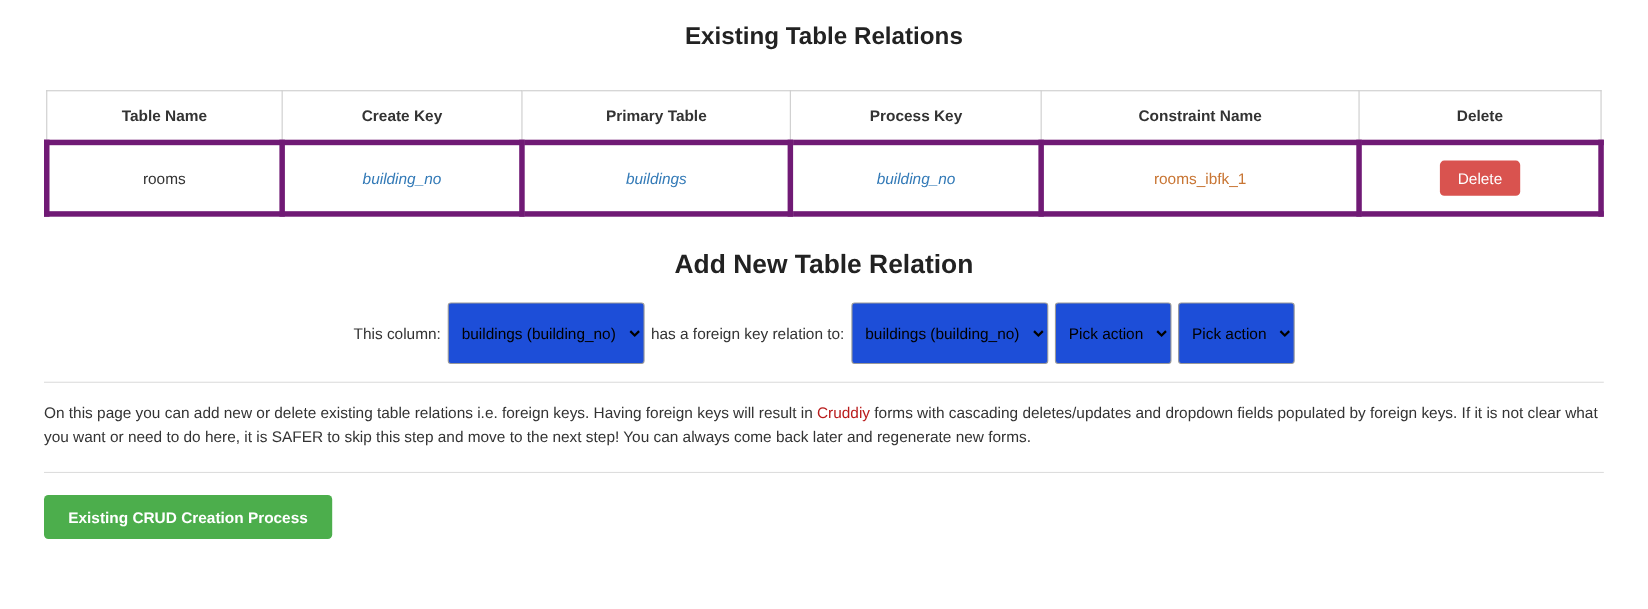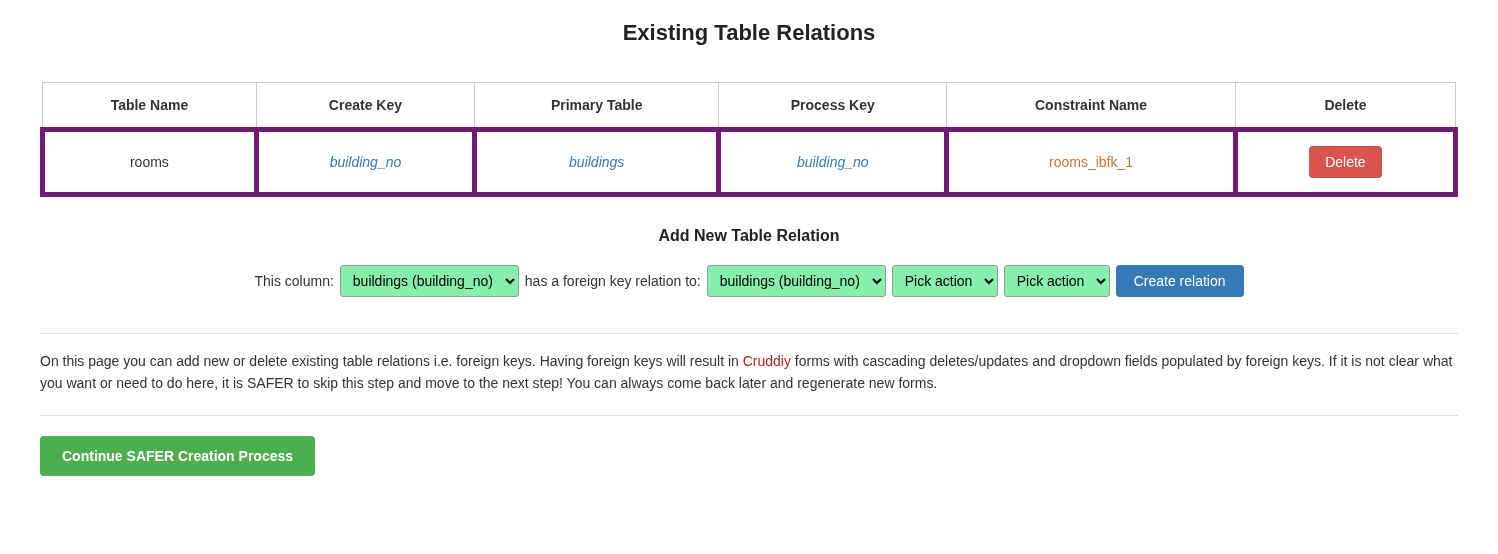--- a/index.html
+++ b/index.html
@@ -57,46 +57,46 @@
       color: #fff;
       border: none;
       padding: 8px 16px;
       border-radius: 4px;
       cursor: pointer;
       font-size: 14px;
     }
 
     .section-title {
       text-align: center;
-      font-size: 16px;
+      font-size: 24px;
       font-weight: bold;
       margin-bottom: 20px;
       color: #222;
     }
 
     .add-relation-row {
       display: flex;
       align-items: center;
       justify-content: center;
       gap: 6px;
-      margin-bottom: 36px;
+      margin-bottom: 16px;
       flex-wrap: wrap;
     }
 
     .add-relation-row label {
       font-size: 14px;
       color: #333;
     }
 
     .add-relation-row select {
       font-size: 14px;
-      padding: 6px 8px;
+      padding: 18px 8px;
       border: 1px solid #999;
       border-radius: 3px;
-      background: #86efac;
+      background: #1d4ed8;
       cursor: pointer;
     }
 
     .create-btn {
       background-color: #337ab7;
       color: #fff;
       border: none;
       padding: 8px 18px;
       border-radius: 4px;
       cursor: pointer;
@@ -180,27 +180,26 @@
   <label>has a foreign key relation to:</label>
   <select>
     <option>buildings (building_no)</option>
   </select>
   <select>
     <option>Pick action</option>
   </select>
   <select>
     <option>Pick action</option>
   </select>
-  <button class="create-btn">Create relation</button>
 </div>
 
 <hr class="divider">
 
 <p class="info-text">
   On this page you can add new or delete existing table relations i.e. foreign keys. Having foreign keys will result in <span class="highlight">Cruddiy</span> forms with cascading deletes/updates and dropdown fields populated by foreign keys. If it is not clear what you want or need to do here, it is SAFER to skip this step and move to the next step! You can always come back later and regenerate new forms.
 </p>
 
 <hr class="bottom-divider">
 
-<button class="continue-btn">Continue SAFER Creation Process</button>
+<button class="continue-btn">Existing CRUD Creation Process</button>
 
 
 
 
 </body></html>

